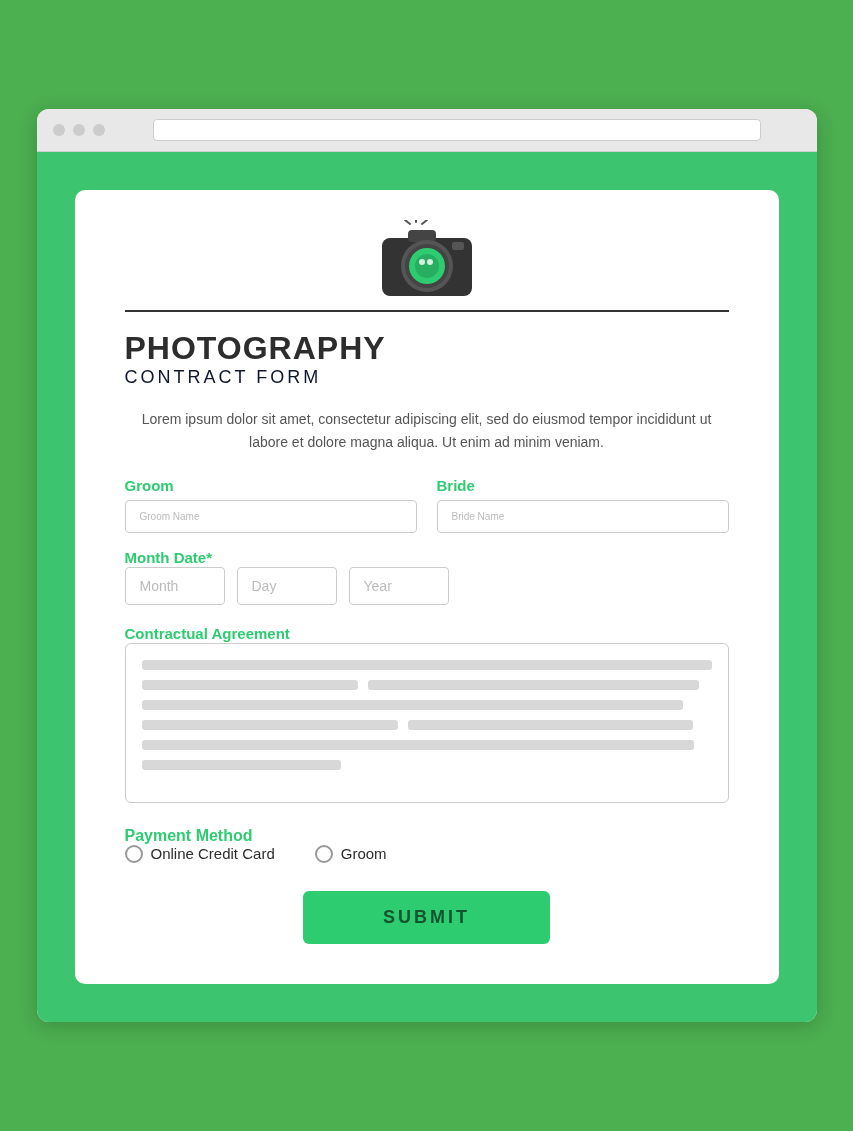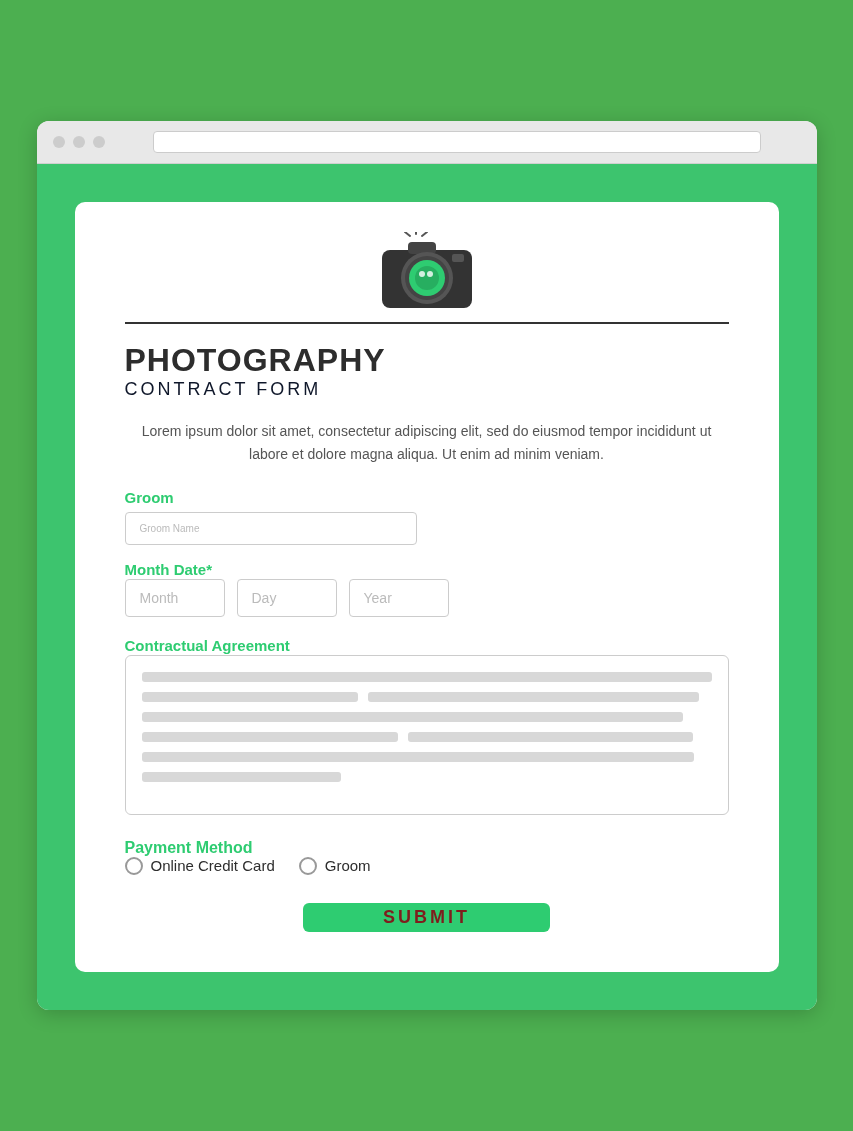--- a/index.html
+++ b/index.html
@@ -187,21 +187,21 @@
       margin-bottom: 28px;
     }
 
     .payment-section .field-label {
       font-size: 16px;
       margin-bottom: 29px;
     }
 
     .payment-options {
       display: flex;
-      gap: 24px;
+      gap: 40px;
       align-items: flex-start;
     }
 
     .payment-option {
       display: flex;
       align-items: center;
       gap: 8px;
       cursor: pointer;
     }
 
@@ -219,24 +219,24 @@
       color: #2d2d2d;
     }
 
     .submit-wrapper {
       display: flex;
       justify-content: center;
     }
 
     .submit-btn {
       background: #2ecc71;
-      color: #7f1d1d;
+      color: #14532d;
       border: none;
       border-radius: 6px;
-      padding: 4px 80px;
+      padding: 16px 80px;
       font-size: 18px;
       font-weight: 900;
       letter-spacing: 3px;
       text-transform: uppercase;
       cursor: pointer;
     }
   </style>
 </head>
 <body>
 
@@ -282,20 +282,22 @@
       </div>
 
       <p class="description">Lorem ipsum dolor sit amet, consectetur adipiscing elit, sed do eiusmod tempor incididunt ut labore et dolore magna aliqua. Ut enim ad minim veniam.</p>
 
       <div class="form-row">
         <div class="form-group">
           <label class="field-label">Groom</label>
           <input class="field-input" type="text" placeholder="Groom Name" style="">
         </div>
         <div class="form-group">
+          <label class="field-label">Bride</label>
+          <input class="field-input" type="text" placeholder="Bride Name" style="">
         </div>
       </div>
 
 
       <div class="event-date-section">
         <label class="field-label">Month Date*</label>
         <div class="date-inputs">
           <input class="date-input" type="text" placeholder="Month" style="">
           <input class="date-input" type="text" placeholder="Day" style="">
           <input class="date-input" type="text" placeholder="Year" style="">

